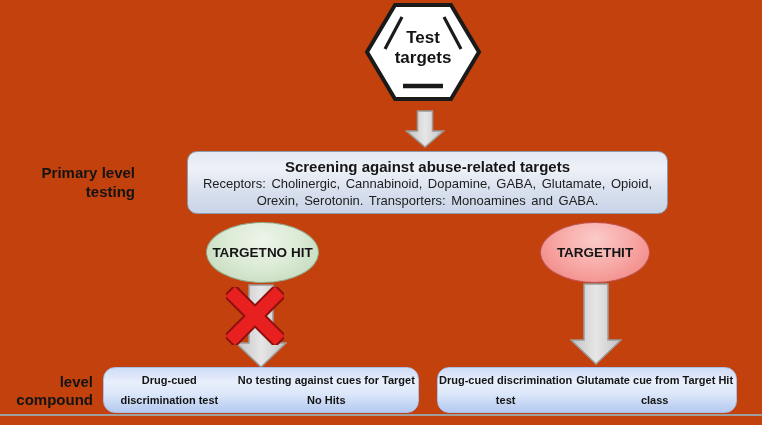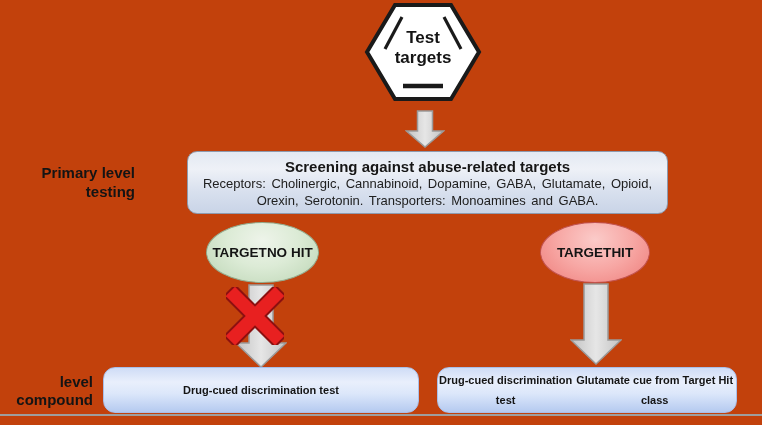--- a/index.html
+++ b/index.html
@@ -145,20 +145,21 @@
       <line x1="49" y1="9" x2="9" y2="49" stroke="#e82020" stroke-width="13"></line>
     </g>
   </svg>
 
   <div class="abs stage-label stage-secondary">
     <div>level compound</div>
   </div>
 
   <div class="abs secondary-box secondary-left">
     <div>Drug-cued discrimination test</div>
+    <div>No testing against cues for Target No Hits</div>
   </div>
   <div class="abs secondary-box secondary-right">
     <div>Drug-cued discrimination test</div>
     <div>Glutamate cue from Target Hit class</div>
   </div>
 
   <div class="abs bottom-rule"></div>
 
 </div>
 

